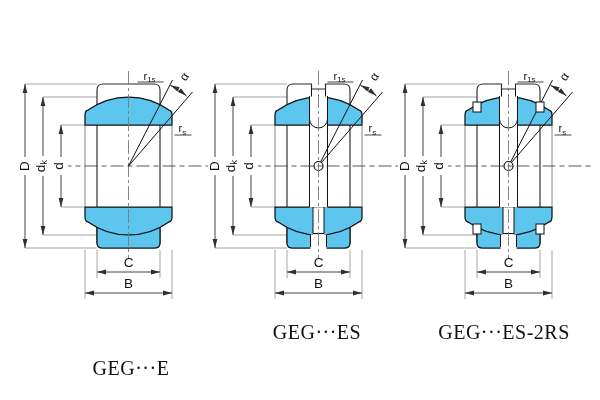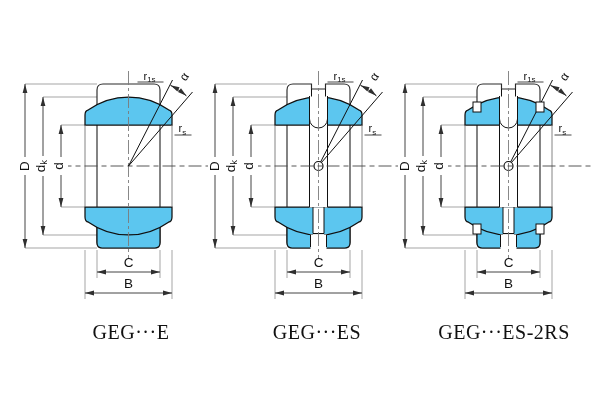--- a/index.html
+++ b/index.html
@@ -200,16 +200,16 @@
         <text x="442.5" y="166" font-size="13.5" fill="#111" text-anchor="middle" font-family="&quot;Liberation Sans&quot;,&quot;DejaVu Sans&quot;,sans-serif" transform="rotate(-90,442.5,166)">d</text>
         <text x="508.5" y="267" font-size="13.5" fill="#111" text-anchor="middle" font-family="&quot;Liberation Sans&quot;,&quot;DejaVu Sans&quot;,sans-serif">C</text>
         <text x="508.5" y="288" font-size="13.5" fill="#111" text-anchor="middle" font-family="&quot;Liberation Sans&quot;,&quot;DejaVu Sans&quot;,sans-serif">B</text>
         <text x="523.5" y="79.5" font-size="11" fill="#111" text-anchor="start" font-family="&quot;Liberation Sans&quot;,&quot;DejaVu Sans&quot;,sans-serif"><tspan>r</tspan><tspan font-size="8" dy="2.5">1s</tspan></text>
         <line x1="517.5" y1="82" x2="543.5" y2="82" stroke="#333" stroke-width="0.9"></line>
         <text x="558.5" y="132" font-size="11" fill="#111" text-anchor="start" font-family="&quot;Liberation Sans&quot;,&quot;DejaVu Sans&quot;,sans-serif"><tspan>r</tspan><tspan font-size="8" dy="2.5">s</tspan></text>
         <line x1="554.5" y1="135" x2="571.5" y2="135" stroke="#333" stroke-width="0.9"></line>
         <text x="567.5" y="79" font-size="12" fill="#111" text-anchor="middle" font-family="&quot;Liberation Sans&quot;,&quot;DejaVu Sans&quot;,sans-serif" transform="rotate(-55,567.5,79)">α</text>
       </g>
     </svg>
-  <div class="caption" style="left:11px;">GEG···E</div>
+  <div class="caption" style="left:11px;margin-top:36px;">GEG···E</div>
   <div class="caption" style="left:197px;">GEG···ES</div>
   <div class="caption" style="left:384px;">GEG···ES-2RS</div>
 </div>
 
 </body></html>

